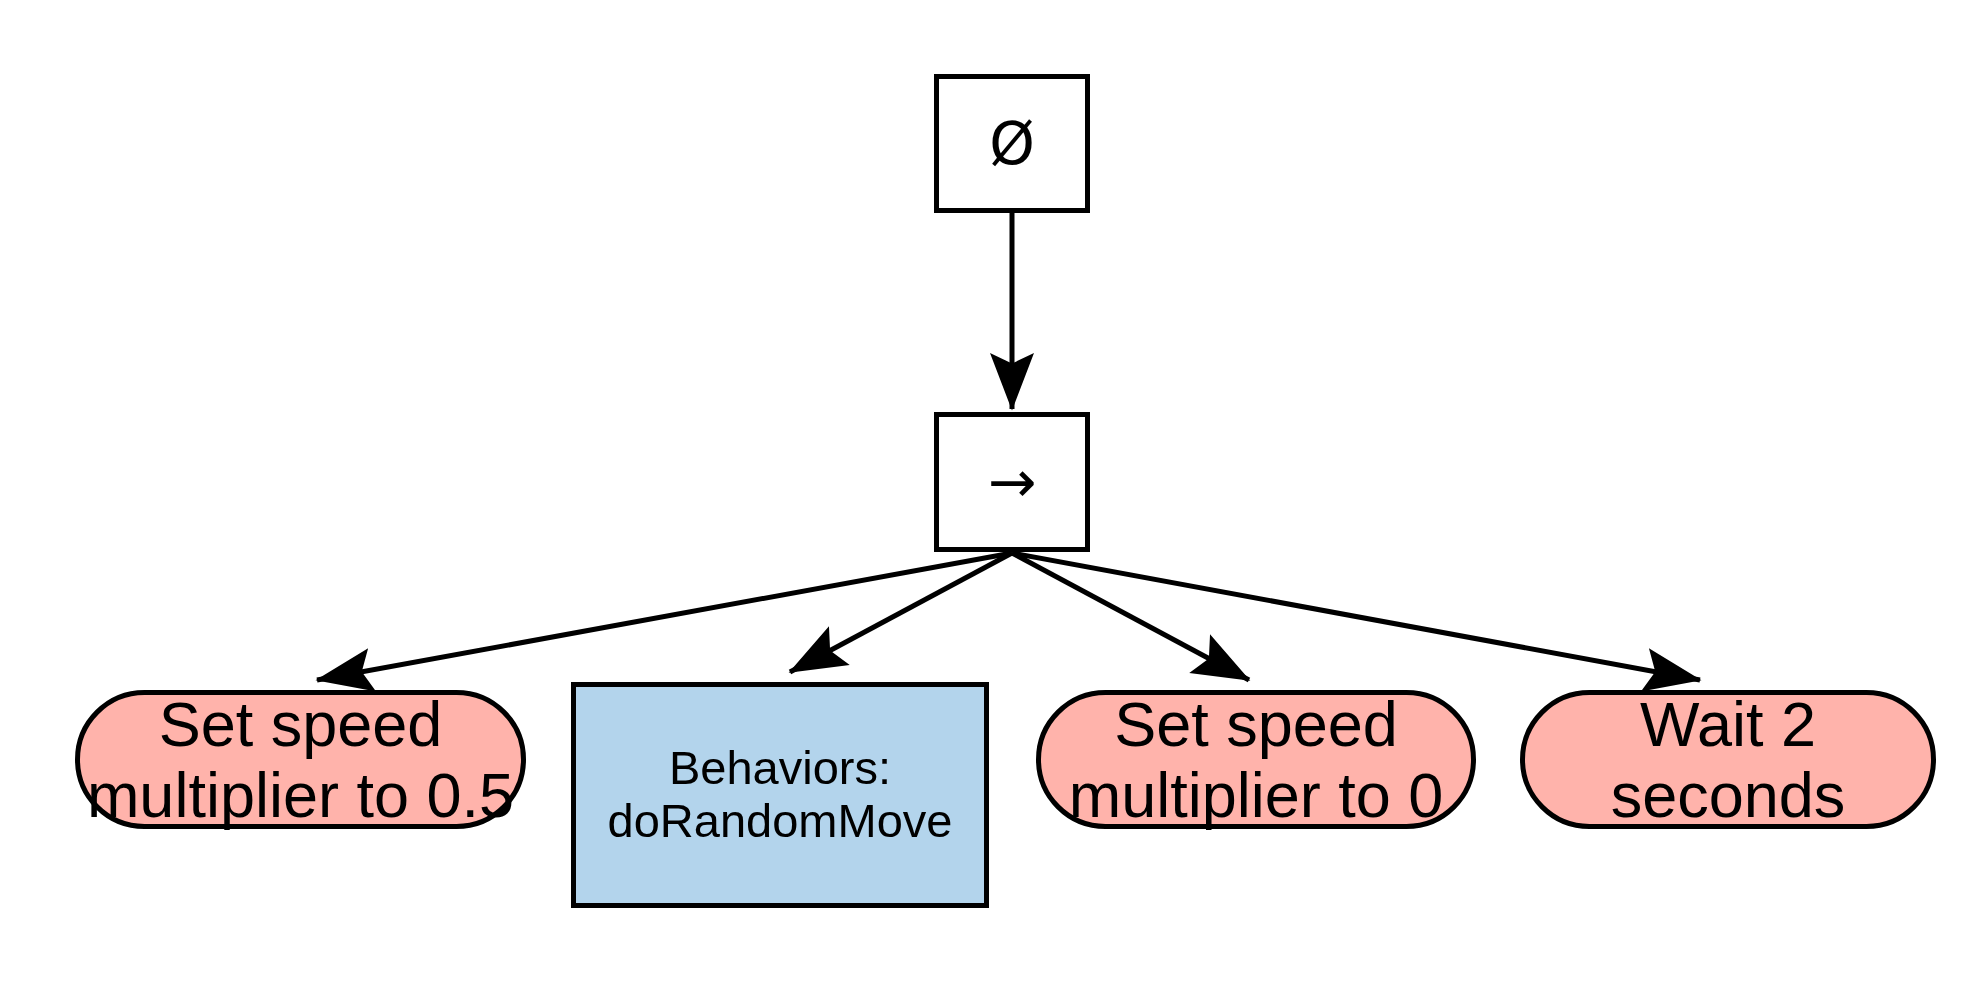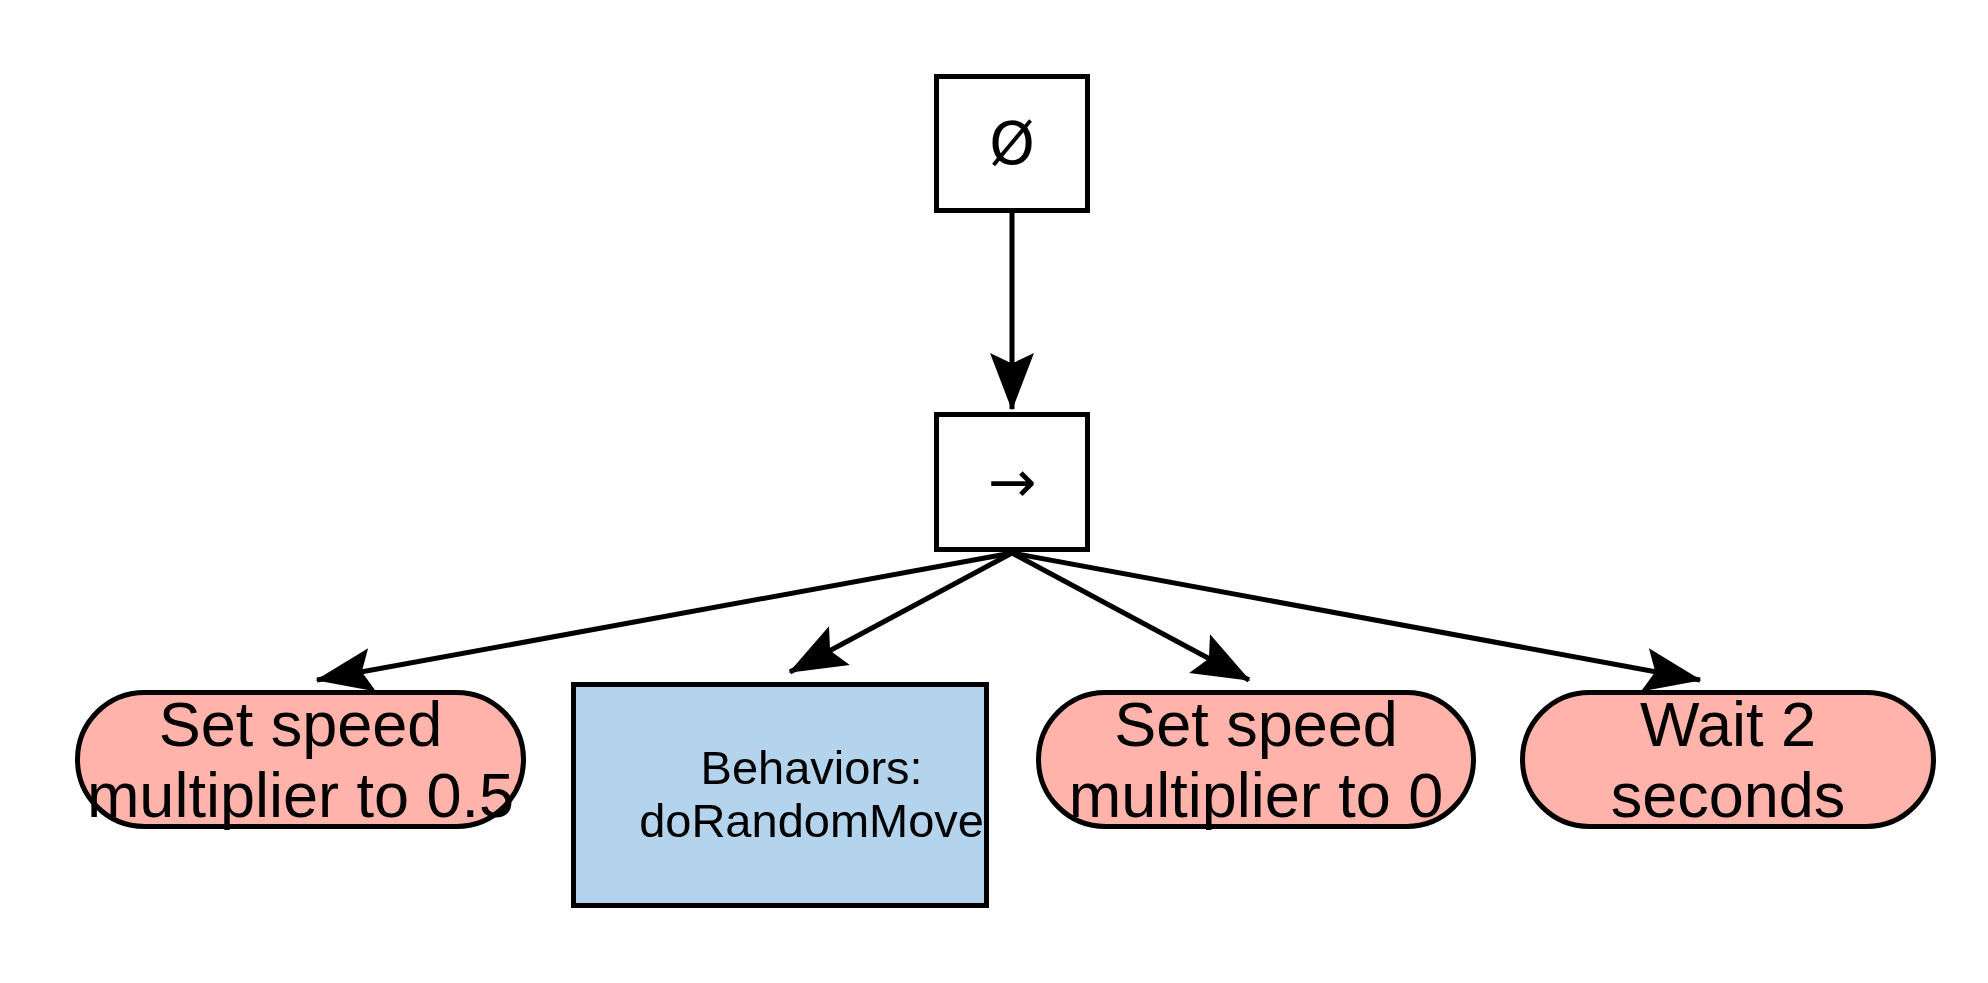--- a/index.html
+++ b/index.html
@@ -55,21 +55,21 @@
     top: 412px;
     width: 156px;
     height: 140px;
   }
   .node-leaf {
     font-size: 63px;
     height: 139px;
     border-radius: 72px;
   }
   .fill-pink { background: #ffb3ab; }
-  .fill-blue { background: #b3d4ec; justify-content: flex-end; }
+  .fill-blue { background: #b3d4ec; }
   .node-child-0 {
     left: 75px;
     top: 690px;
     width: 451px;
   }
   .node-child-1 {
     left: 571px;
     top: 682px;
     width: 418px;
     height: 226px;

